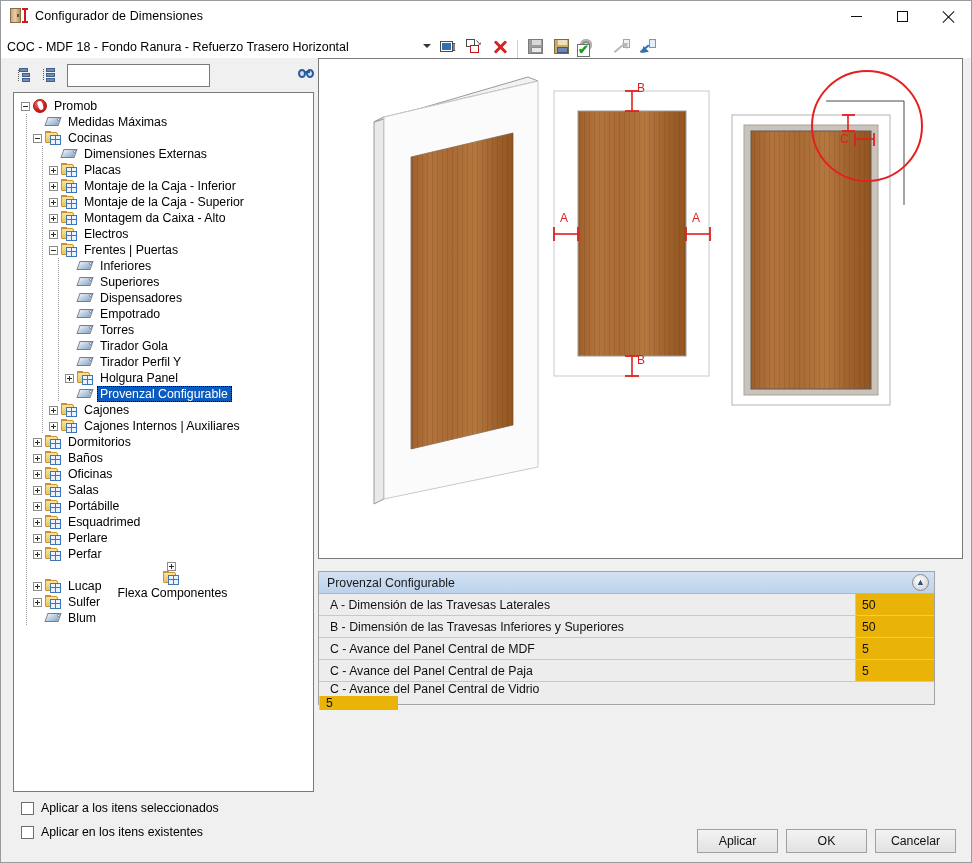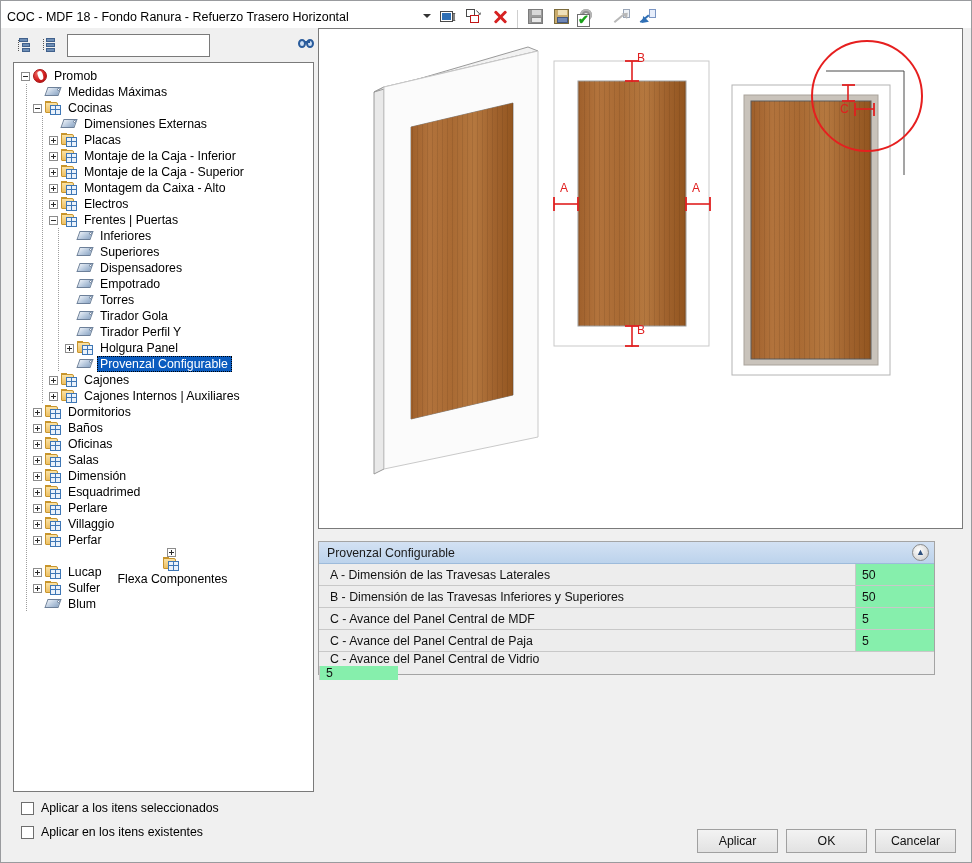--- a/index.html
+++ b/index.html
@@ -366,21 +366,21 @@
   .pg-row:last-child { border-bottom: 0; flex-direction: column; }
   .pg-name {
     flex: 1;
     display: flex; align-items: center;
     padding-left: 11px;
     font-size: 12.3px;
     color: #111;
   }
   .pg-value {
     width: 79px;
-    background: #86efac;
+    background: #eab308;
     border-left: 1px solid #c8c8c8;
     display: flex; align-items: center;
     padding-left: 6px;
     font-size: 12.3px;
     color: #111;
   }
 
   
   .footer {
     height: 70px;
@@ -412,20 +412,40 @@
   .dimtxt {
     position: absolute; color: #e02020; font-size: 12px;
     font-family: "Liberation Sans", sans-serif; font-weight: 500;
   }
 </style>
 </head>
 <body>
 
 <div class="window">
 
+  <div class="titlebar">
+    <div class="app-icon">
+      <div class="door"></div>
+        <div class="knob"></div>
+      <div class="dim"></div>
+        <div class="dimline"></div>
+    </div>
+    <div class="title-text">Configurador de Dimensiones</div>
+    <div class="wincontrols">
+      <div class="wc">
+          <span class="glyph-min"></span>
+        </div>
+      <div class="wc">
+          <span class="glyph-max"></span>
+        </div>
+      <div class="wc">
+          <span class="glyph-close"></span>
+        </div>
+    </div>
+  </div>
 
   <div class="toprow">
     <div class="combo">
       <span class="combo-text">COC - MDF 18 - Fondo Ranura - Refuerzo Trasero Horizontal</span>
       <span class="combo-arrow"></span>
     </div>
 
     <div class="tbtn">
       <span class="ic-rename">
         <span class="box"></span>
@@ -775,51 +795,41 @@
               <span class="tlabel">Salas</span>
             </div>
             <div class="trow" style="padding-left: 16px;">
               <span class="guide" style="left: 9px; top: 0px; height: 16px;"></span>
               <span class="pm plus"></span>
               <span class="ic-folder">
                 <span class="tab"></span>
                 <span class="back"></span>
                 <span class="grid"></span>
               </span>
-              <span class="tlabel">Dimensión</span>
+              <span class="tlabel">Portábille</span>
             </div>
             <div class="trow" style="padding-left: 16px;">
               <span class="guide" style="left: 9px; top: 0px; height: 16px;"></span>
               <span class="pm plus"></span>
               <span class="ic-folder">
                 <span class="tab"></span>
                 <span class="back"></span>
                 <span class="grid"></span>
               </span>
               <span class="tlabel">Esquadrimed</span>
             </div>
             <div class="trow" style="padding-left: 16px;">
               <span class="guide" style="left: 9px; top: 0px; height: 16px;"></span>
               <span class="pm plus"></span>
               <span class="ic-folder">
                 <span class="tab"></span>
                 <span class="back"></span>
                 <span class="grid"></span>
               </span>
               <span class="tlabel">Perlare</span>
-            </div>
-            <div class="trow" style="padding-left: 16px;">
-              <span class="guide" style="left: 9px; top: 0px; height: 16px;"></span>
-              <span class="pm plus"></span>
-              <span class="ic-folder">
-                <span class="tab"></span>
-                <span class="back"></span>
-                <span class="grid"></span>
-              </span>
-              <span class="tlabel">Villaggio</span>
             </div>
             <div class="trow" style="padding-left: 16px;">
               <span class="guide" style="left: 9px; top: 0px; height: 16px;"></span>
               <span class="pm plus"></span>
               <span class="ic-folder">
                 <span class="tab"></span>
                 <span class="back"></span>
                 <span class="grid"></span>
               </span>
               <span class="tlabel">Perfar</span>

